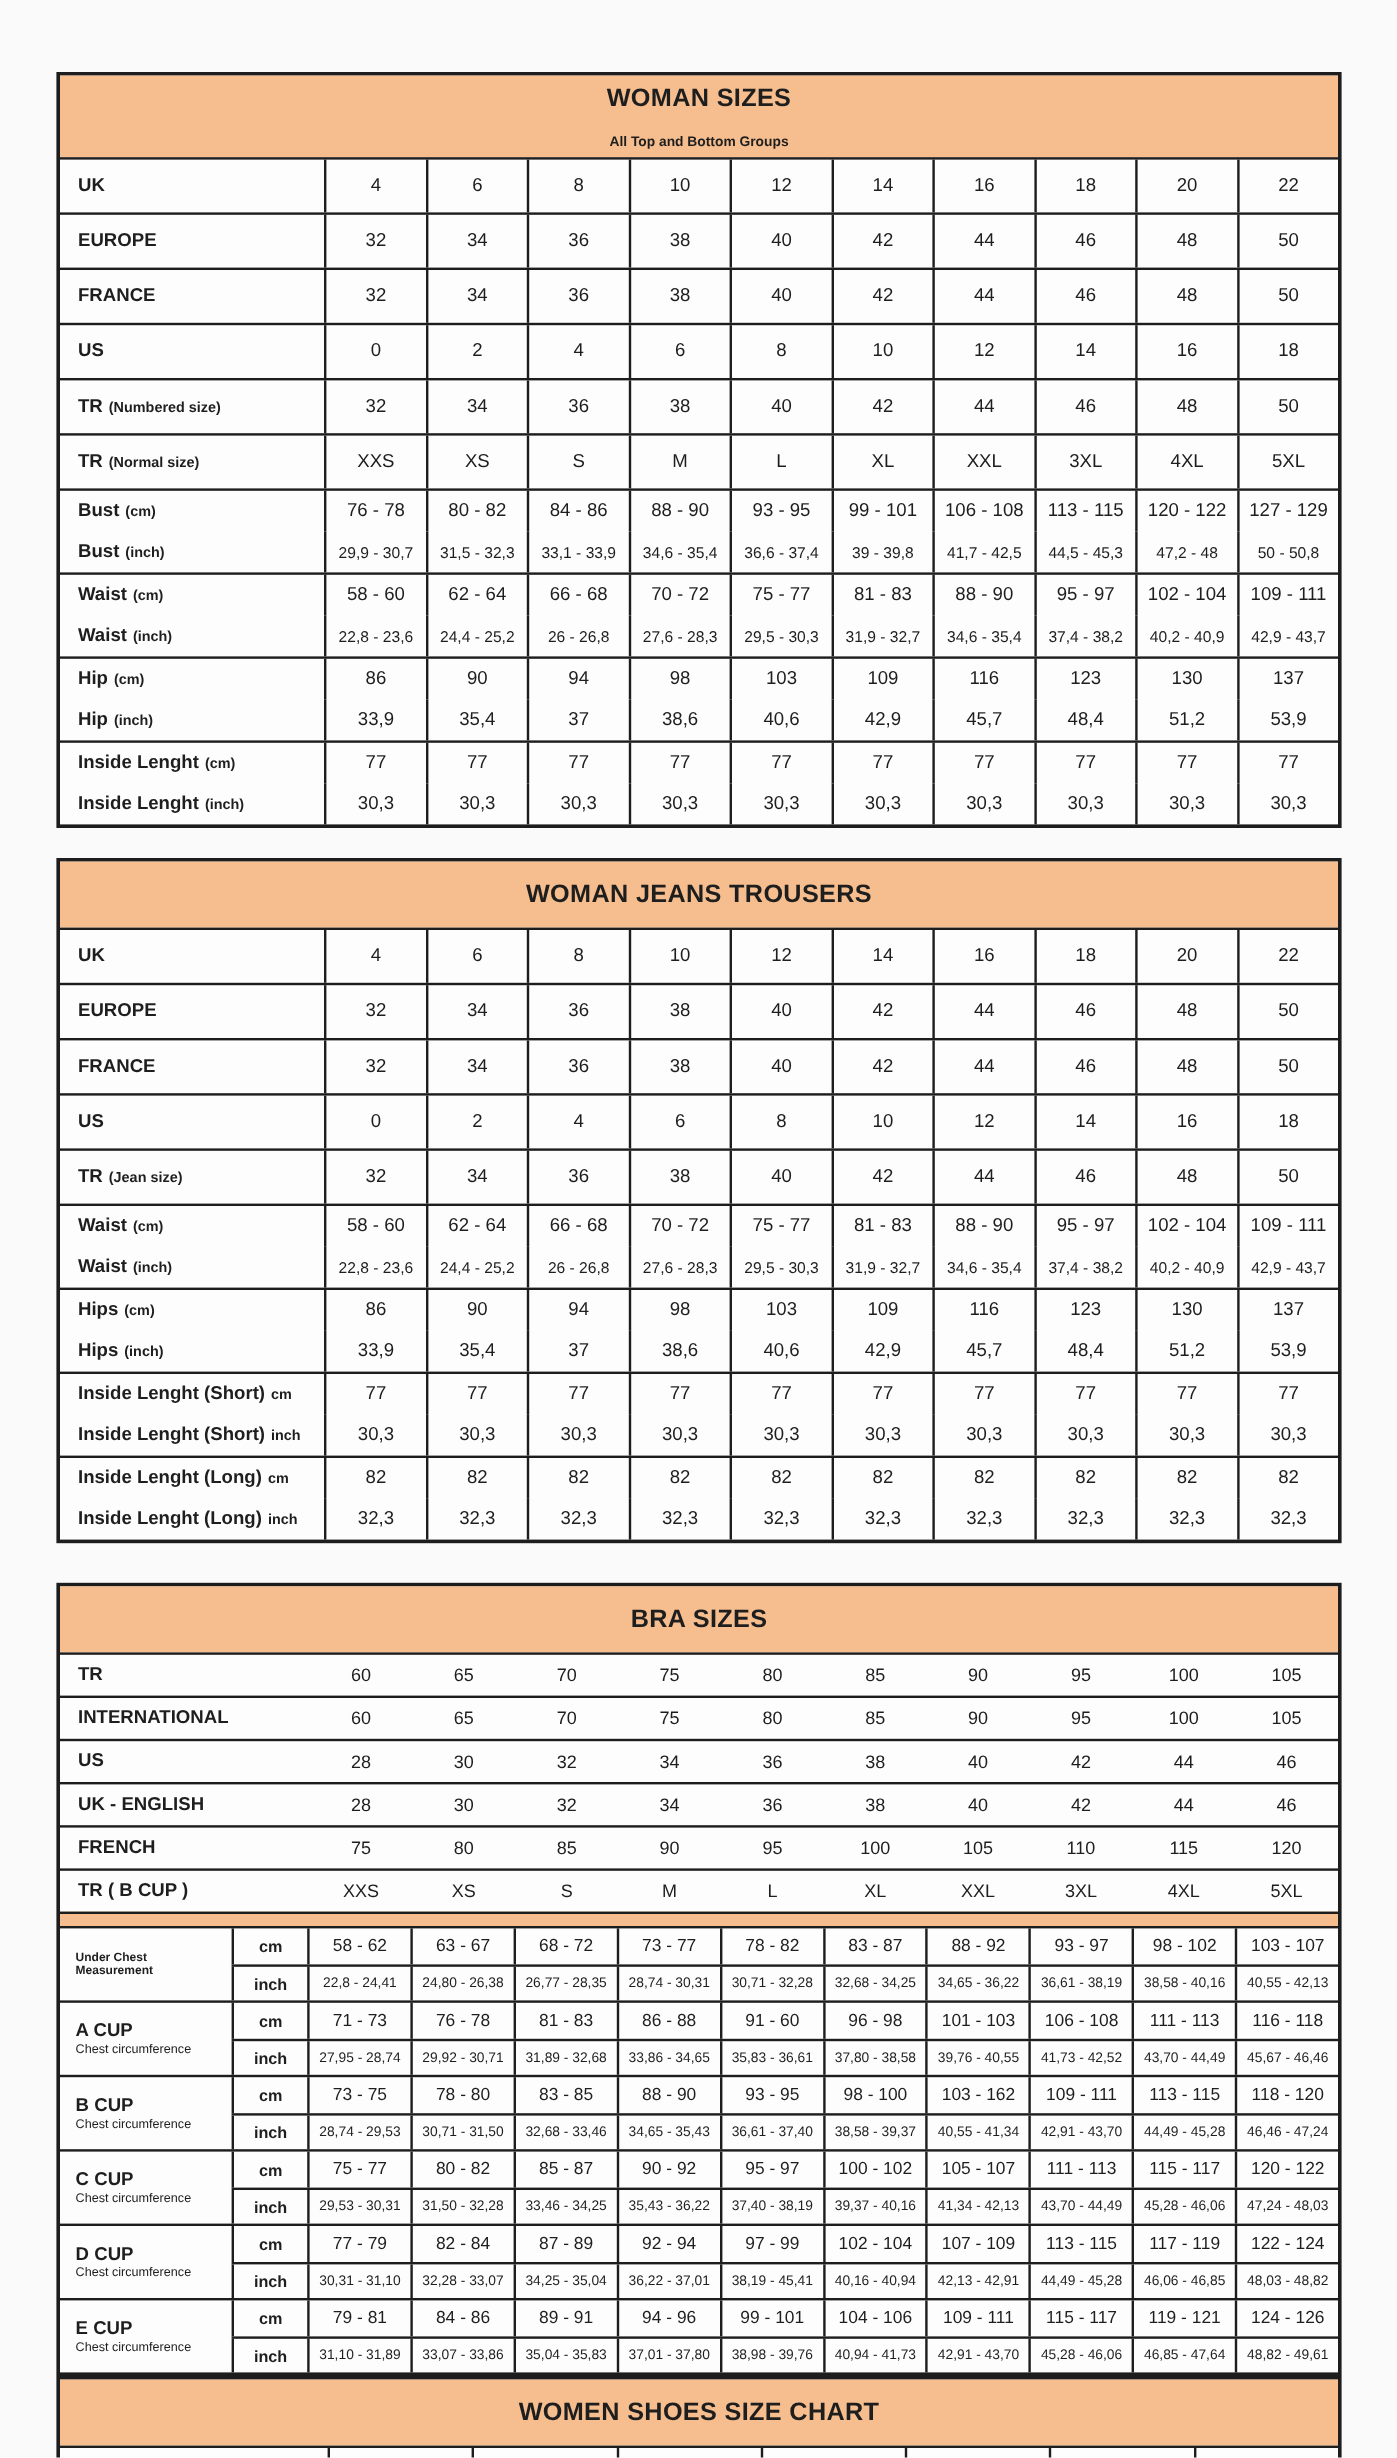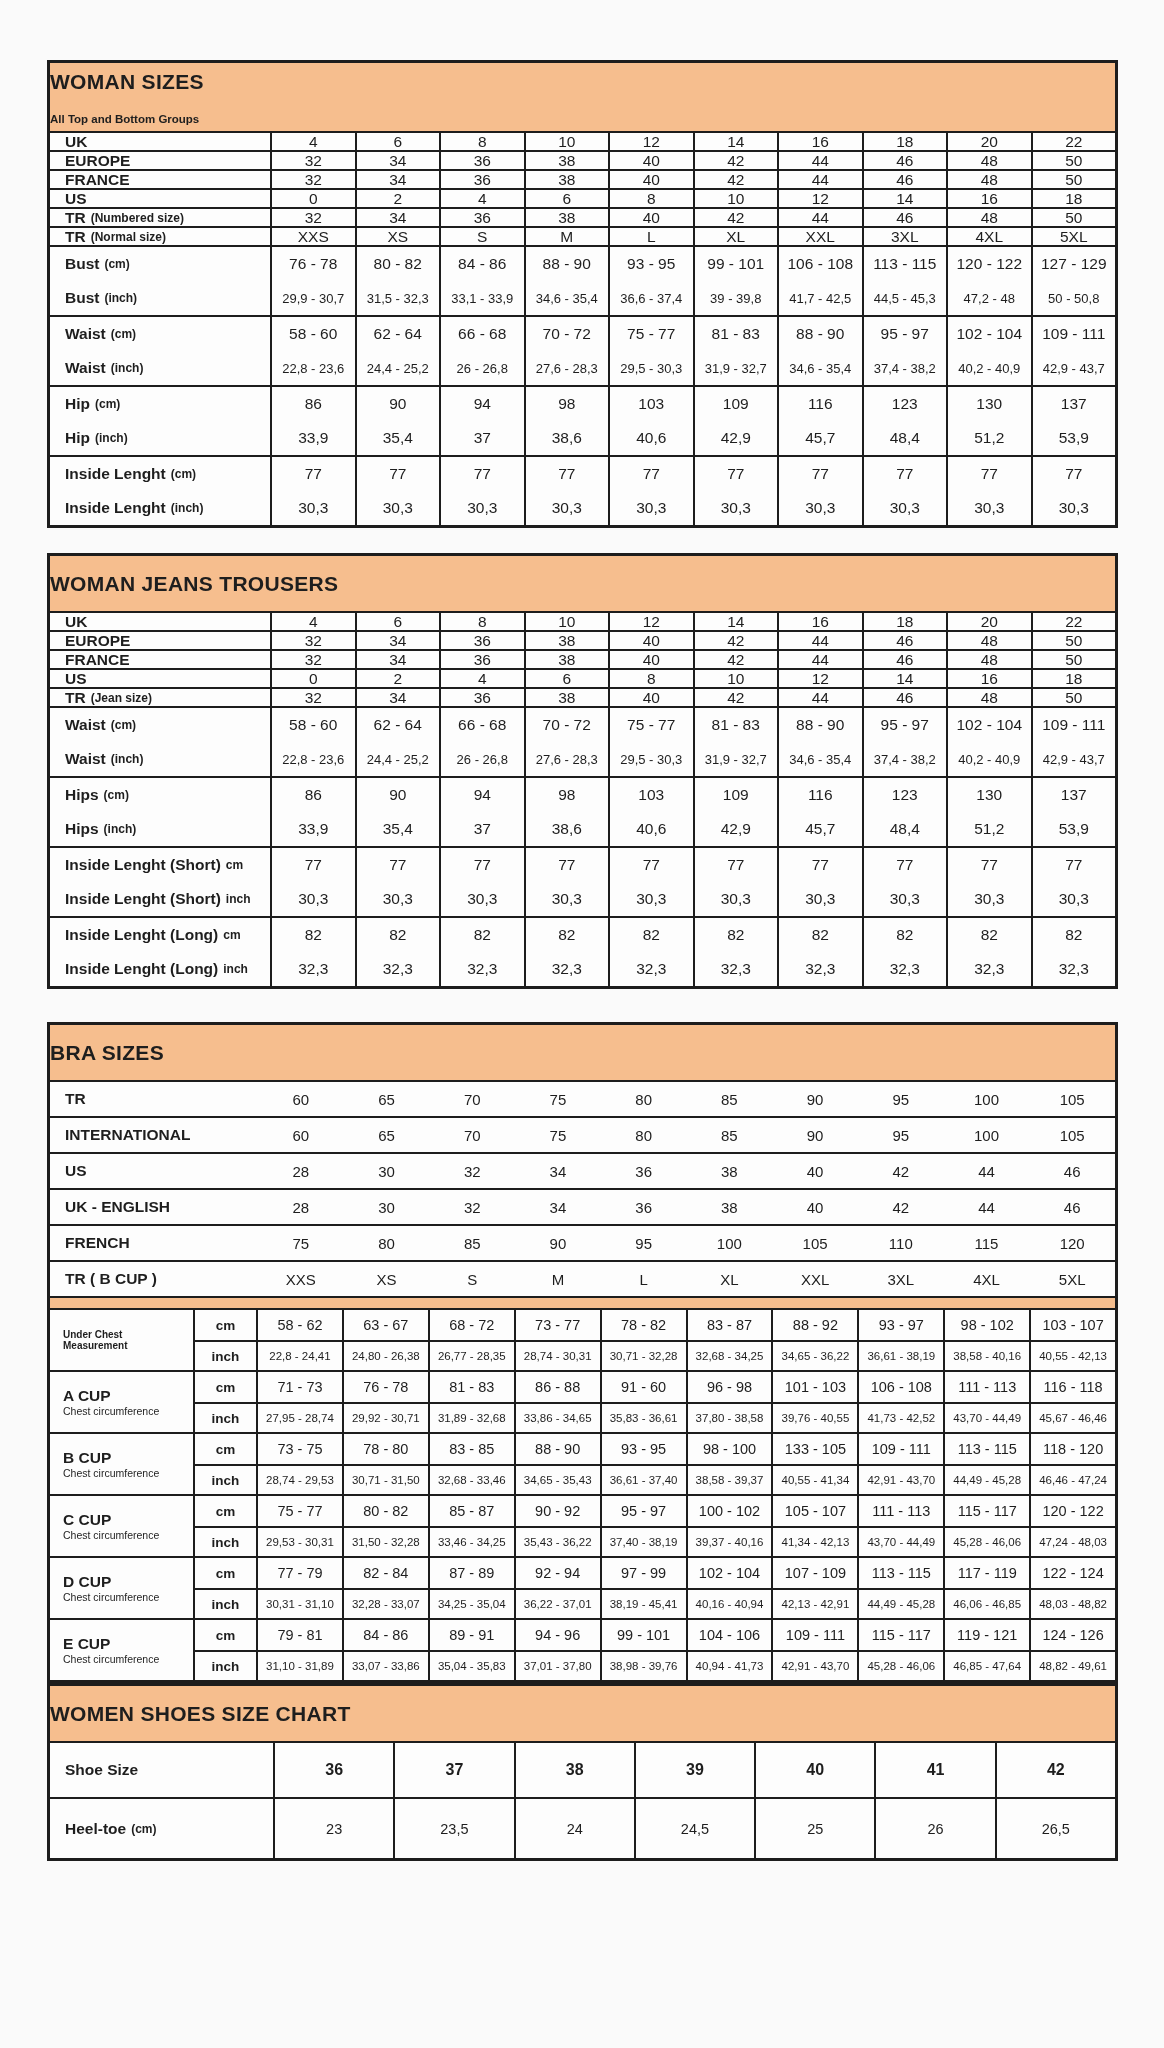--- a/index.html
+++ b/index.html
@@ -3,26 +3,26 @@
 <meta charset="utf-8">
 <style>
   :root{ --ac:#f6be8e; --bd:#1d1d1d; --tb:#fdfdfd; }
   *{box-sizing:border-box;margin:0;padding:0}
   html,body{width:1164px}
   body{height:2048px;overflow:hidden;background:#fafafa;color:#1e1e1e;
        font-family:"Liberation Sans","DejaVu Sans",sans-serif;}
   .page{padding:60px 46px 0 47px}
   .tbl{border:3px solid var(--bd);background:var(--tb)}
   .m1{margin-top:25px}.m2{margin-top:33px}.m3{}
-  .hdr{background:var(--ac);text-align:left;padding:7px 0 6px}
+  .hdr{background:var(--ac);text-align:center;padding:7px 0 6px}
   .hdr.solo{padding:16px 0 15px}
   .hdr .title{font-size:21px;font-weight:bold;letter-spacing:.3px}
   .hdr .subtitle{font-size:11.5px;font-weight:bold;margin-top:19px}
   
-  .row{display:flex;border-top:2px solid var(--bd);height:19px;align-items:stretch}
+  .row{display:flex;border-top:2px solid var(--bd);height:46px;align-items:stretch}
   .group{border-top:2px solid var(--bd)}
   .group .row{border-top:0;height:34px}
   .lbl{width:220px;flex:none;display:flex;align-items:center;padding-left:15px;gap:5px}
   .lb{font-size:15.5px;font-weight:bold}
   .nt{font-size:12px;font-weight:bold}
   .cell{flex:1;display:flex;align-items:center;justify-content:center;
         border-left:2px solid var(--bd);font-size:15.5px}
   .cell.sm{font-size:13px}
   .t-shoes .row{height:61px}
   .t-shoes .row.boldrow{height:56px}
@@ -670,21 +670,21 @@
           </div>
           <div class="bright">
             <div class="brow">
               <div class="bunit">cm</div>
               <div class="bval bval-cm">73 - 75</div>
               <div class="bval bval-cm">78 - 80</div>
               <div class="bval bval-cm">83 - 85</div>
               <div class="bval bval-cm">88 - 90</div>
               <div class="bval bval-cm">93 - 95</div>
               <div class="bval bval-cm">98 - 100</div>
-              <div class="bval bval-cm">133 - 105</div>
+              <div class="bval bval-cm">103 - 162</div>
               <div class="bval bval-cm">109 - 111</div>
               <div class="bval bval-cm">113 - 115</div>
               <div class="bval bval-cm">118 - 120</div>
             </div>
             <div class="brow">
               <div class="bunit">inch</div>
               <div class="bval bval-in">28,74 - 29,53</div>
               <div class="bval bval-in">30,71 - 31,50</div>
               <div class="bval bval-in">32,68 - 33,46</div>
               <div class="bval bval-in">34,65 - 35,43</div>

